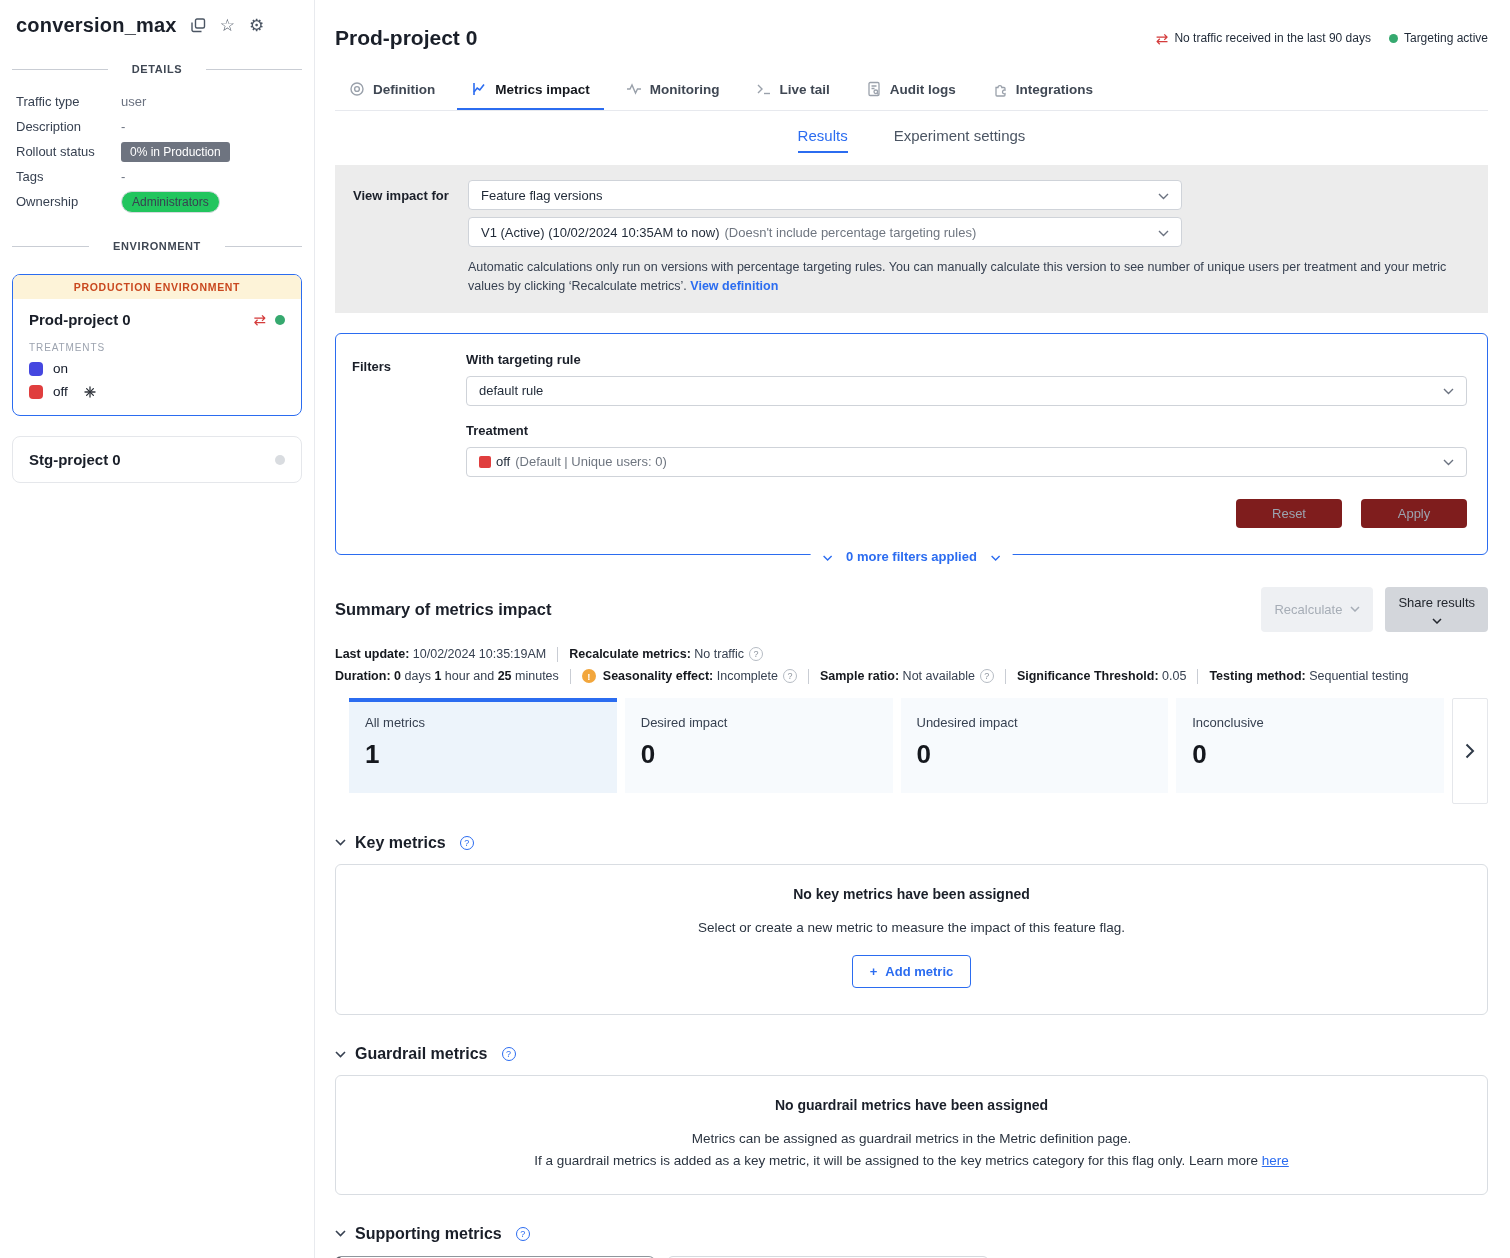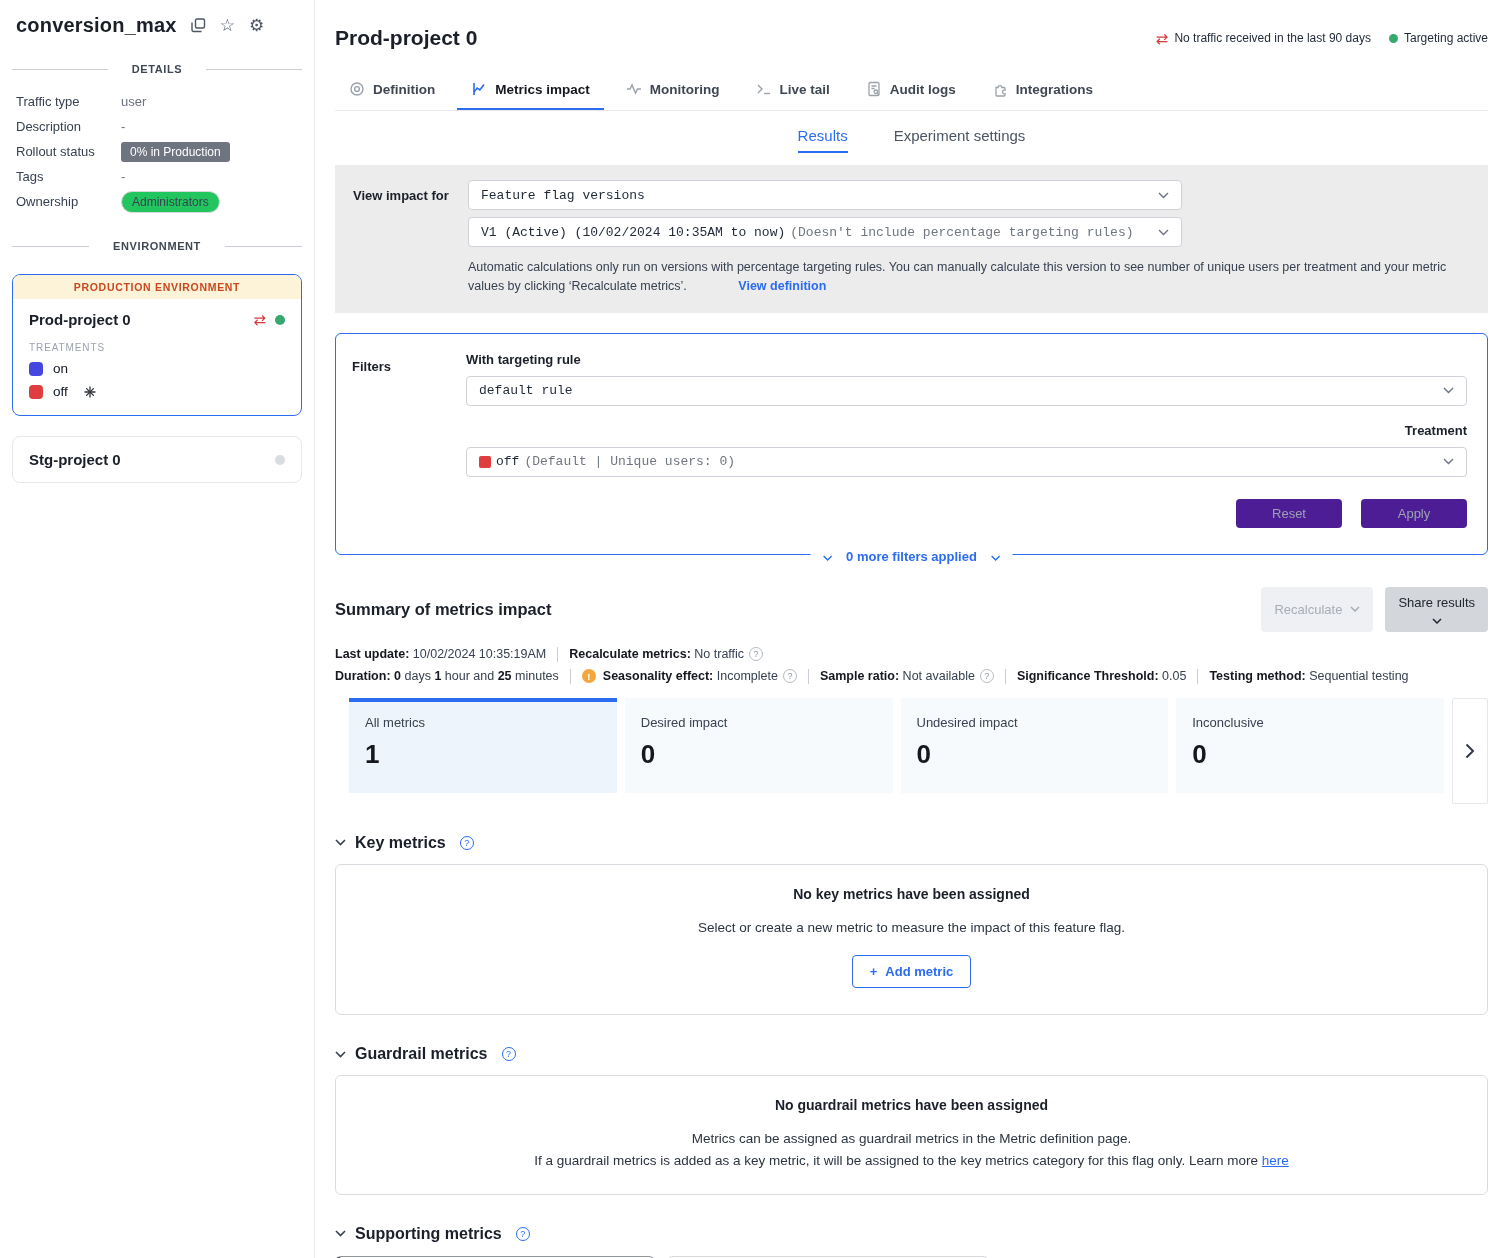--- a/index.html
+++ b/index.html
@@ -65,41 +65,41 @@
 
   .subtabs { display:flex; justify-content:center; gap:46px; margin-top:16px; }
   .subtab { font-size:15px; color:#4b5563; cursor:pointer; padding-bottom:7px; }
   .subtab.active { color:var(--accent_blue); border-bottom:2px solid var(--accent_blue); }
 
   .vi-panel { background:#ececec; margin-top:12px; padding:15px 18px 16px; display:flex; }
   .vi-label { width:115px; font-size:13px; font-weight:700; padding-top:8px; }
   .vi-fields { flex:1; }
   .field { background:#fff; border:1px solid #cfd3d9; border-radius:4px; height:30px;
     display:flex; align-items:center; padding:0 12px; font-size:13px; color:#1f2937;
-    justify-content:space-between; cursor:pointer;font-family:Liberation Mono, monospace; }
+    justify-content:space-between; cursor:pointer; }
   .vi-fields .field { width:714px; }
   .field + .field { margin-top:7px; }
   .field .fval { display:flex; align-items:center; gap:5px; white-space:nowrap; overflow:hidden; }
   .muted { color:#6f7680; }
   .chev { flex:0 0 auto; }
   .vi-help { font-size:12.5px; color:#374151; margin-top:11px; line-height:1.55; max-width:1000px; }
-  a.blue-link { color:var(--accent_blue); font-weight:700; text-decoration:none; cursor:pointer;margin-left:48px; }
+  a.blue-link { color:var(--accent_blue); font-weight:700; text-decoration:none; cursor:pointer; }
 
   .filters-box { position:relative; border:1px solid var(--accent_blue); border-radius:6px;
     margin-top:20px; padding:18px 16px 26px; display:flex; }
   .filters-title { width:114px; font-size:13px; font-weight:700; padding-top:7px; }
   .filters-body { flex:1; padding-right:4px; }
   .f-label { font-size:13px; font-weight:700; margin-bottom:9px; }
-  .f-row { display:flex; gap:38px; margin-top:17px;text-align:right; }
+  .f-row { display:flex; gap:38px; margin-top:17px; }
   .f-col { flex:1; }
   .sq { width:12px; height:12px; border-radius:2px; display:inline-block; flex:0 0 auto; }
   .btn-row { display:flex; justify-content:flex-end; gap:19px; margin-top:22px; }
   .btn { border:none; border-radius:4px; font-size:13px; padding:7px 0; width:106px;
     cursor:pointer; font-family:inherit; }
-  .btn.ghost-disabled { background:#4c1d95; color:#9ca3af; }
+  .btn.ghost-disabled { background:#7f1d1d; color:#9ca3af; }
   .more-filters { position:absolute; left:50%; bottom:-10px; transform:translateX(-50%);
     background:#fff; padding:0 12px; display:flex; align-items:center; gap:14px;
     color:var(--accent_blue); font-size:13px; font-weight:600; cursor:pointer; white-space:nowrap; }
 
   .summary-header { display:flex; align-items:center; justify-content:space-between; margin-top:32px; }
   .section-title-lg { font-size:16.5px; font-weight:700; }
   .summary-actions { display:flex; gap:12px; }
   .action-btn { display:flex; align-items:center; gap:8px; border:none; border-radius:4px;
     font-size:13px; padding:8px 13px; cursor:pointer; font-family:inherit; }
   .action-btn.disabled { background:#eef0f3; color:#a6adb6; }

